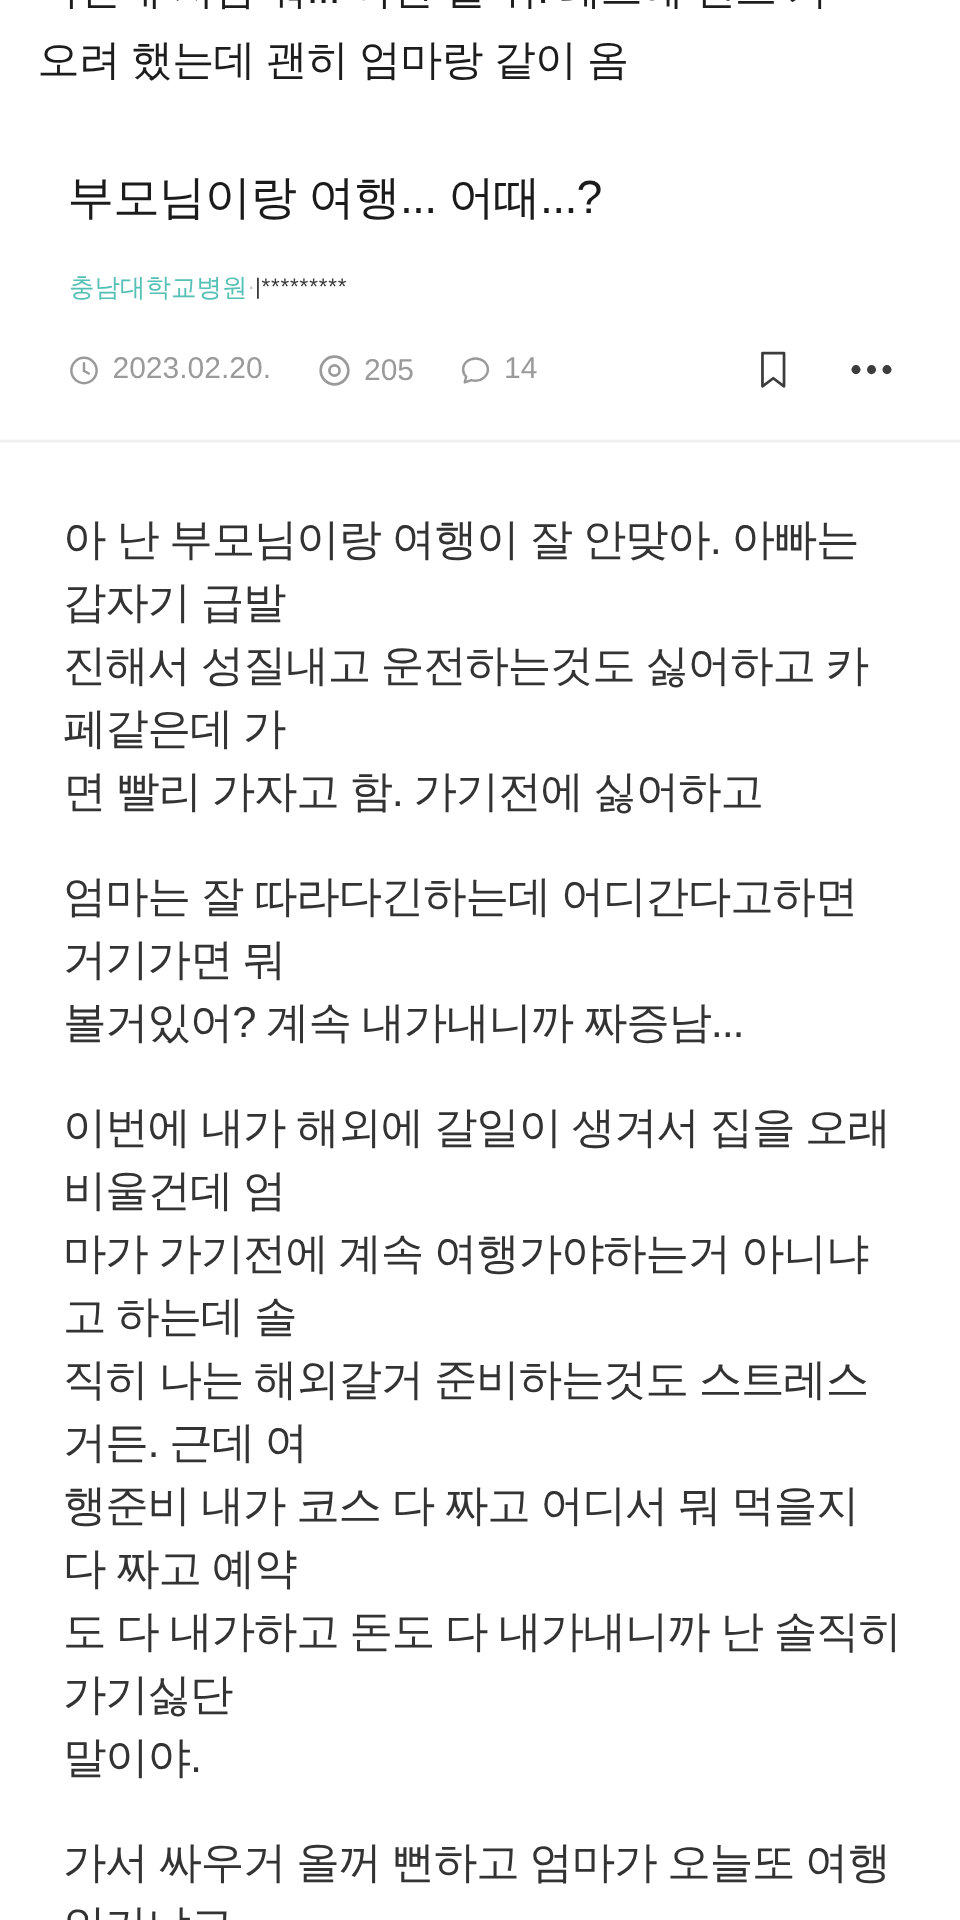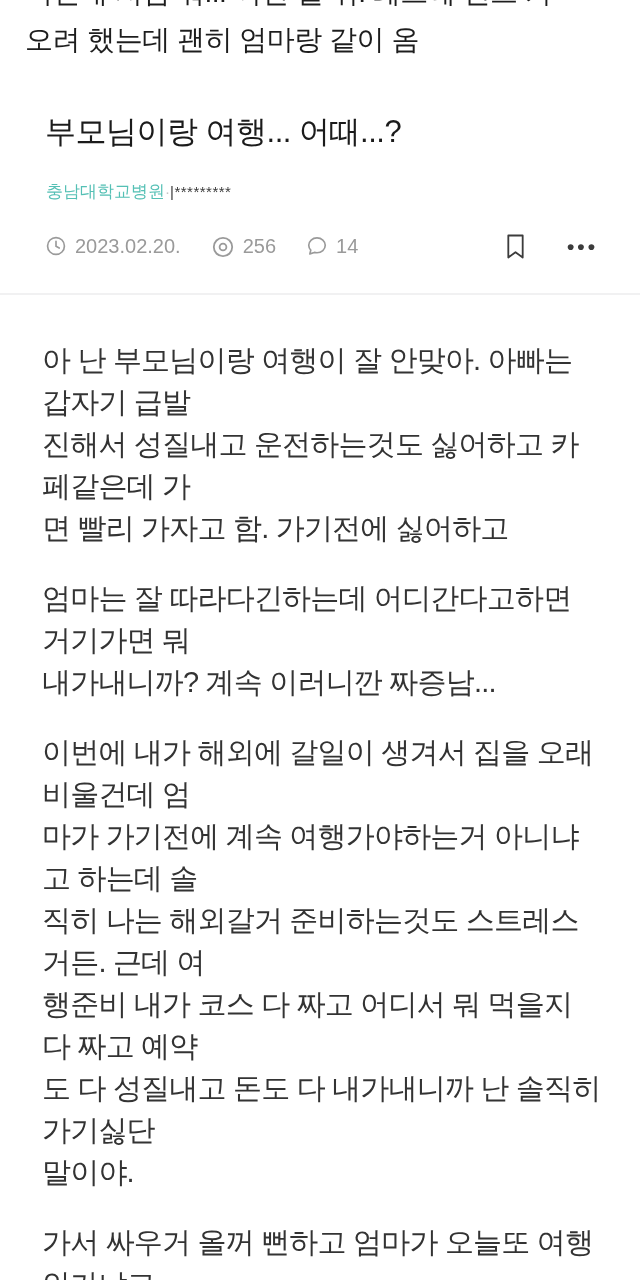--- a/index.html
+++ b/index.html
@@ -21,21 +21,21 @@
                 font-weight: 400; color: #1b1b1b; letter-spacing: -0.5px; }
 
   .author-row { display: flex; align-items: center; margin: 28px 0 0 46px; gap: 0; }
   .author-name { font-size: 17px; color: #55c0b5; }
   .author-sep { font-size: 15px; color: #c4c4c4; }
   .author-masked { font-size: 15px; color: #3a3a3a; letter-spacing: 0.5px; }
 
   .meta-row { display: flex; justify-content: space-between; align-items: center;
               margin: 30px 42px 0 45px; }
   .meta-left { display: flex; align-items: center; gap: 30px; color: #9a9a9a; }
-  .meta-item { display: flex; align-items: flex-start; gap: 8px; font-size: 20px; color: #9a9a9a; }
+  .meta-item { display: flex; align-items: flex-end; gap: 8px; font-size: 20px; color: #9a9a9a; }
   .meta-item svg { display: block; stroke: #9a9a9a; }
   .meta-right { display: flex; align-items: center; gap: 40px; }
   .bookmark-btn svg { display: block; stroke: #3c3c3c; }
   .ellipsis { font-size: 21px; font-weight: 700; color: #3c3c3c; letter-spacing: 3px;
               line-height: 20px; }
 
   .divider { margin-top: 33px; border: 0; border-top: 2px solid #f1f1f2; }
 
   
   .post-body { padding: 44px 36px 0 42px; }
@@ -74,21 +74,21 @@
         </span>
         <span>2023.02.20.</span>
       </span>
       <span class="meta-item">
         <span>
           <svg width="24" height="24" viewBox="0 0 24 24" fill="none" stroke-width="1.8">
             <circle cx="12" cy="12" r="9.2"></circle>
               <circle cx="12" cy="12" r="3.4"></circle>
           </svg>
         </span>
-        <span>256</span>
+        <span>205</span>
       </span>
       <span class="meta-item">
         <span>
           <svg width="22" height="22" viewBox="0 0 24 24" fill="none" stroke-width="1.8" stroke-linejoin="round">
             <path d="M12 3.2c5 0 9 3.6 9 8.1s-4 8.1-9 8.1c-1 0-2-.14-2.9-.4L4.2 20.6l1-4.1C3.8 15.1 3 13.3 3 11.3c0-4.5 4-8.1 9-8.1z"></path>
           </svg>
         </span>
         <span>14</span>
       </span>
     </div>
@@ -102,26 +102,26 @@
     </div>
   </div>
 
   <hr class="divider">
 
   <div class="post-body">
     <p class="para">아 난 부모님이랑 여행이 잘 안맞아. 아빠는 갑자기 급발
 진해서 성질내고 운전하는것도 싫어하고 카페같은데 가
 면 빨리 가자고 함. 가기전에 싫어하고</p>
     <p class="para">엄마는 잘 따라다긴하는데 어디간다고하면 거기가면 뭐
-내가내니까? 계속 이러니깐 짜증남...</p>
+볼거있어? 계속 내가내니까 짜증남...</p>
     <p class="para">이번에 내가 해외에 갈일이 생겨서 집을 오래비울건데 엄
 마가 가기전에 계속 여행가야하는거 아니냐고 하는데 솔
 직히 나는 해외갈거 준비하는것도 스트레스거든. 근데 여
 행준비 내가 코스 다 짜고 어디서 뭐 먹을지 다 짜고 예약
-도 다 성질내고 돈도 다 내가내니까 난 솔직히 가기싫단
+도 다 내가하고 돈도 다 내가내니까 난 솔직히 가기싫단
 말이야.</p>
     <p class="para">가서 싸우거 올꺼 뻔하고 엄마가 오늘또 여행 안가냐고
 해서 주말에 일정있다니깐 엄청 성질내. 키워봤자 다 필
 요없다면서 한국와도 집에오지말고 친구집가라는 둥. 아
 너무 짜증나 진짜.</p>
   </div>
 
 </div>
 
 </body></html>

